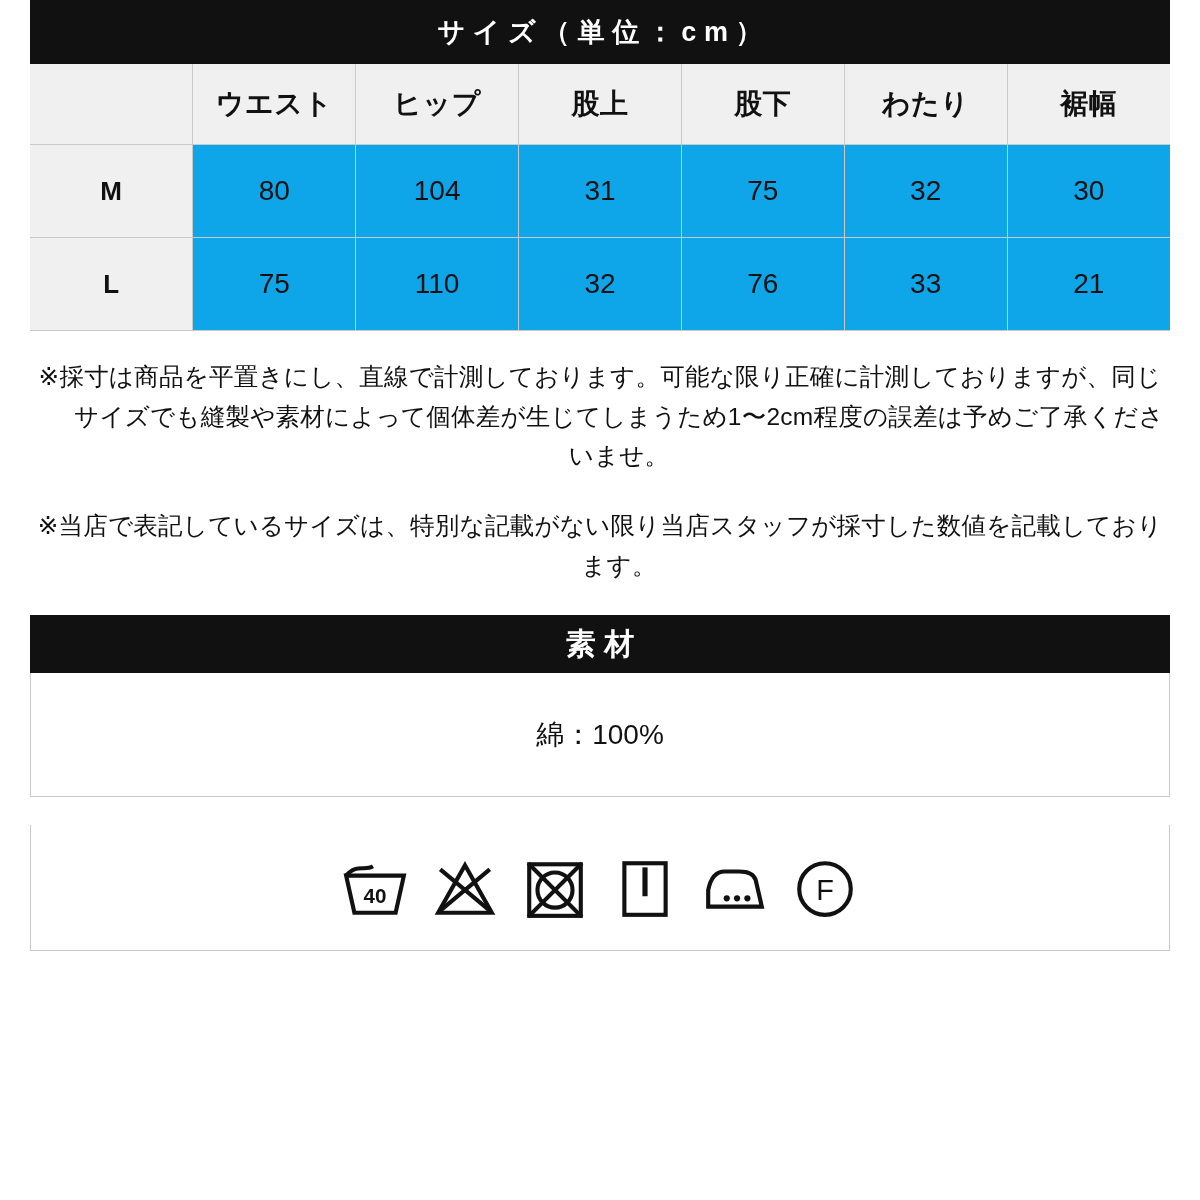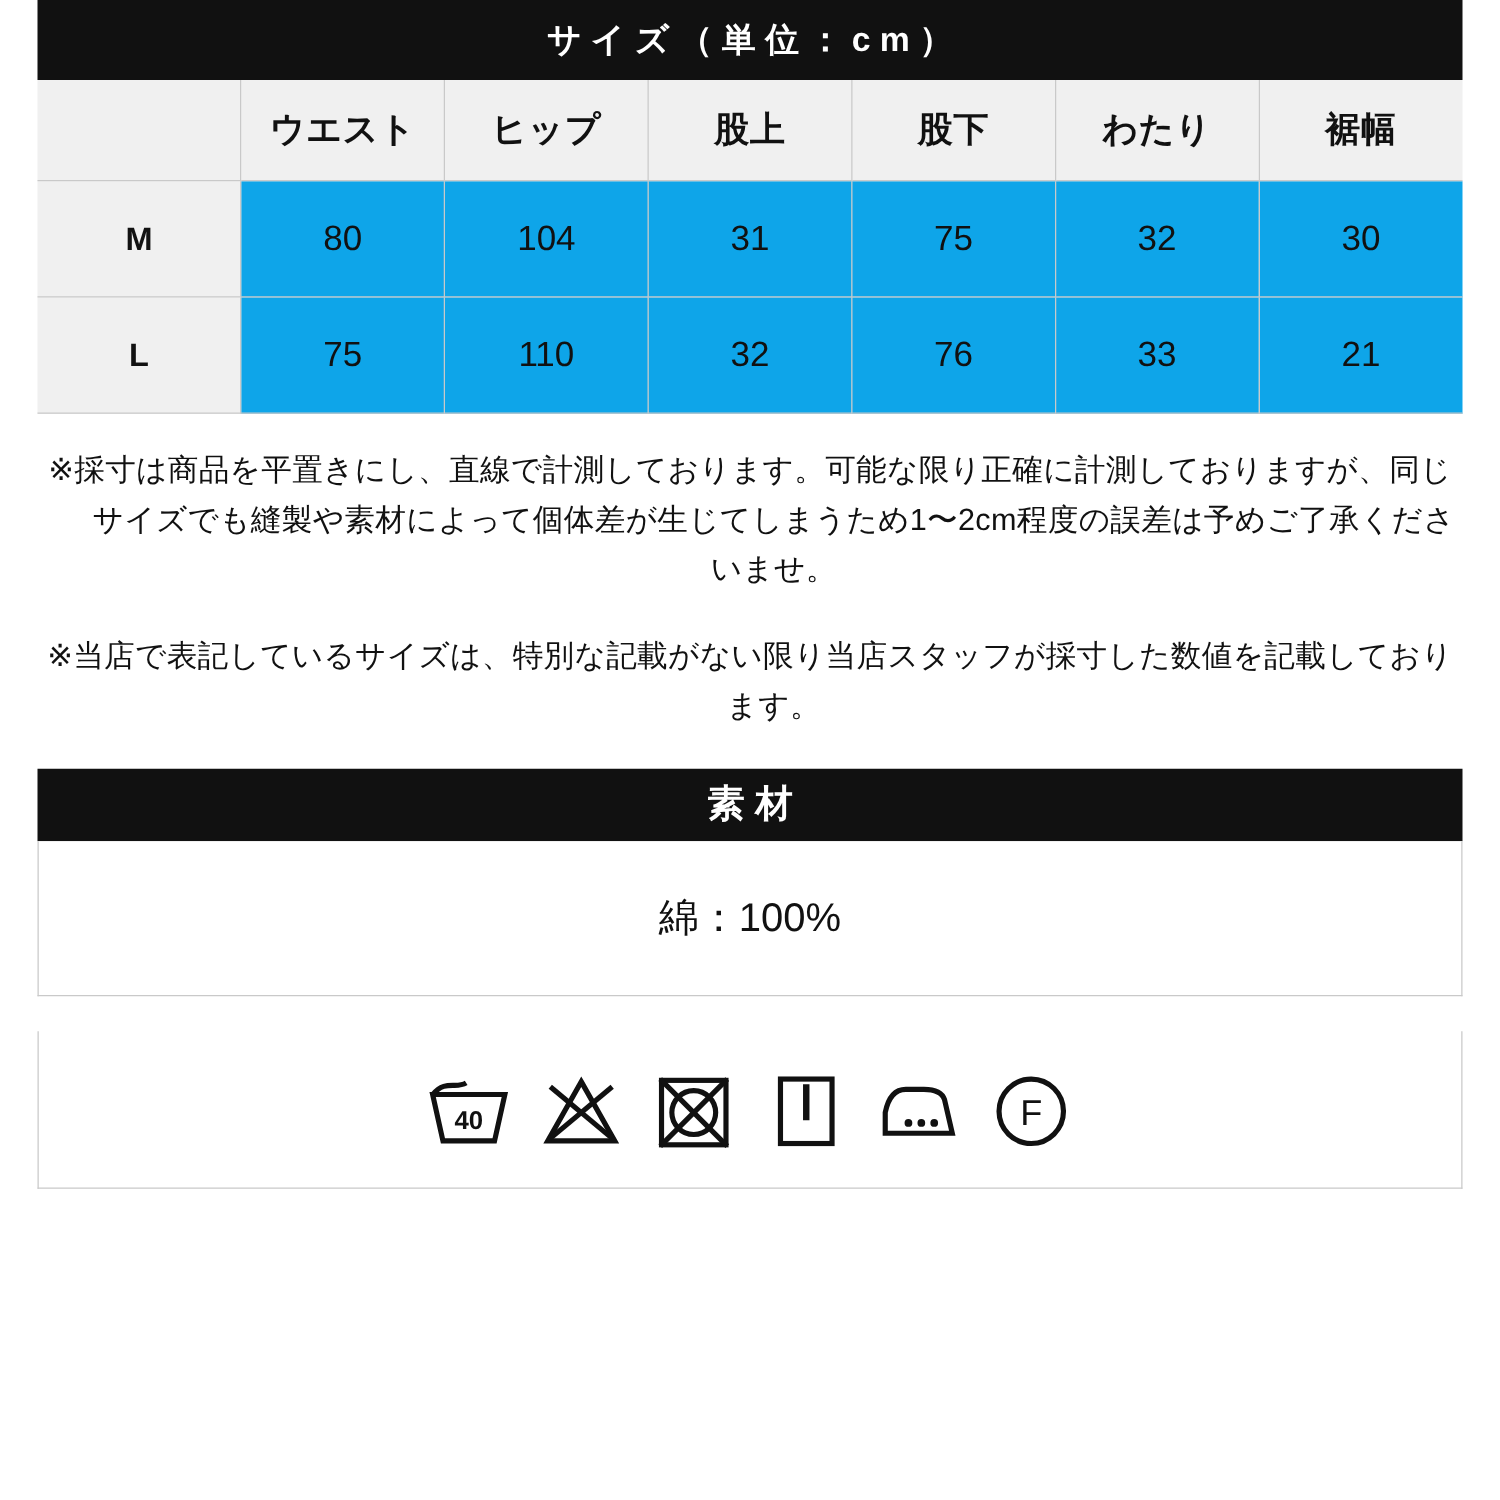--- a/index.html
+++ b/index.html
@@ -110,21 +110,21 @@
     line-height: 58px;
     font-size: 30px;
   }
   .material-body {
     border: 1px solid #c9c9c9;
     border-top: none;
     height: 123px;
     display: flex;
     align-items: center;
     justify-content: center;
-    font-size: 32px;
+    font-size: 28px;
     background: #ffffff;
   }
 
   
   .wash-block {
     margin-top: 28px;
   }
   .wash-bar {
     height: 58px;
     line-height: 58px;

